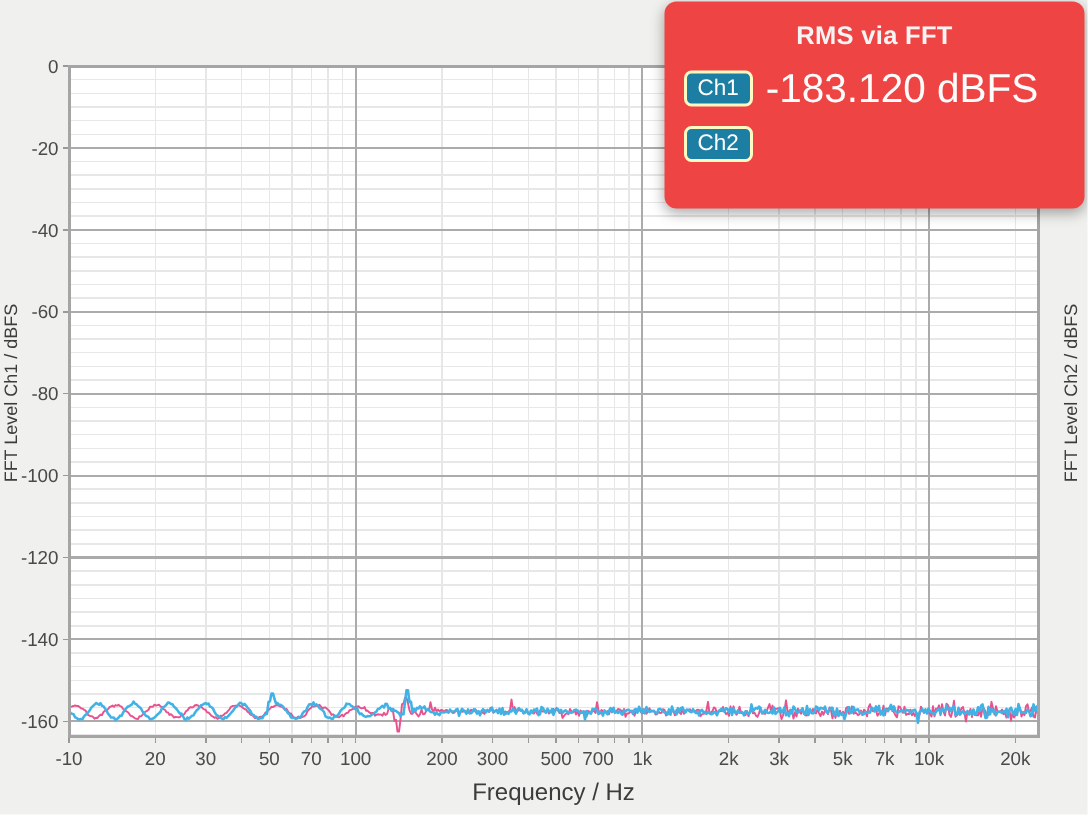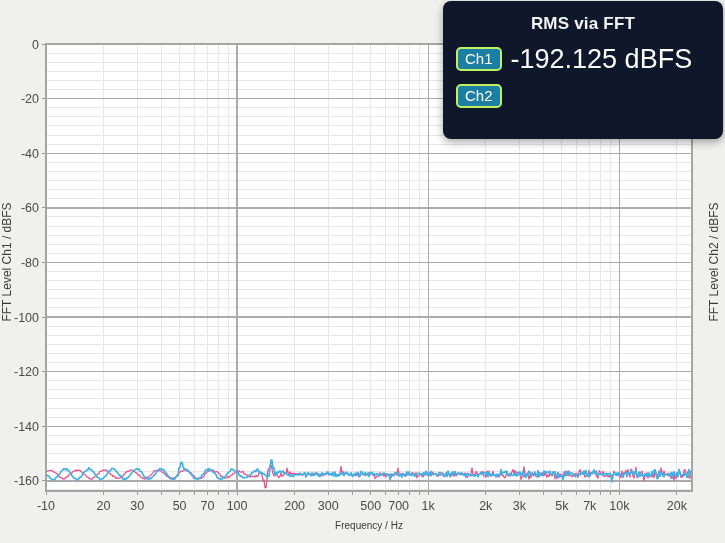--- a/index.html
+++ b/index.html
@@ -3,27 +3,27 @@
 <meta charset="utf-8">
 <style>
   html,body{margin:0;padding:0;}
   body{font-family:"Liberation Sans", sans-serif;}
   .page{position:relative;width:725px;height:543px;background:#f0f0ee;overflow:hidden;}
   #chart-svg{position:absolute;left:0;top:0;}
   .ytitle{position:absolute;width:180px;height:18px;text-align:center;font-size:12px;color:#3c3c3c;
           transform:rotate(-90deg);white-space:nowrap;}
   .ytitle.left{left:-81px;top:253px;}
   .ytitle.right{left:626px;top:253px;}
-  .xtitle{position:absolute;left:46px;top:520px;width:646px;text-align:center;font-size:10px;color:#3c3c3c;}
-  .panel{position:absolute;left:443px;top:1px;width:280px;height:138px;background:#0f172a;border-radius:8px;
+  .xtitle{position:absolute;left:46px;top:520px;width:646px;text-align:center;font-size:16px;color:#3c3c3c;}
+  .panel{position:absolute;left:443px;top:1px;width:280px;height:138px;background:#ef4444;border-radius:8px;
          box-shadow:0 3px 9px rgba(0,0,0,0.35);color:#fff;}
   .panel-title{text-align:center;font-size:17px;font-weight:bold;margin-top:13px;letter-spacing:.2px;color:#f4f4f4;}
   .panel-row{display:flex;align-items:center;margin:11px 0 0 13px;height:26px;}
   .panel-row.first{margin-top:12px;}
-  .badge{display:inline-block;background:#1d7ea4;border:2px solid #bef264;border-radius:5px;
+  .badge{display:inline-block;background:#1d7ea4;border:2px solid #fef9c3;border-radius:5px;
          font-size:15px;line-height:20px;height:20px;padding:0 7px;color:#fff;cursor:pointer;}
   .value{font-size:27px;margin-left:9px;color:#fcfcfc;white-space:nowrap;}
 </style>
 </head>
 <body>
 
 <div class="page">
 
   <svg id="chart-svg" width="725" height="543">
       <rect x="46" y="44" width="646" height="447" fill="#ffffff"></rect>
@@ -183,20 +183,20 @@
     </svg>
 
   <div class="ytitle left">FFT Level Ch1 / dBFS</div>
   <div class="ytitle right">FFT Level Ch2 / dBFS</div>
   <div class="xtitle">Frequency / Hz</div>
 
   <div class="panel">
     <div class="panel-title">RMS via FFT</div>
     <div class="panel-row first">
       <span class="badge">Ch1</span>
-      <span class="value">-192.125 dBFS</span>
+      <span class="value">-183.120 dBFS</span>
     </div>
     <div class="panel-row">
       <span class="badge">Ch2</span>
     </div>
   </div>
 
 </div>
 
 </body></html>

